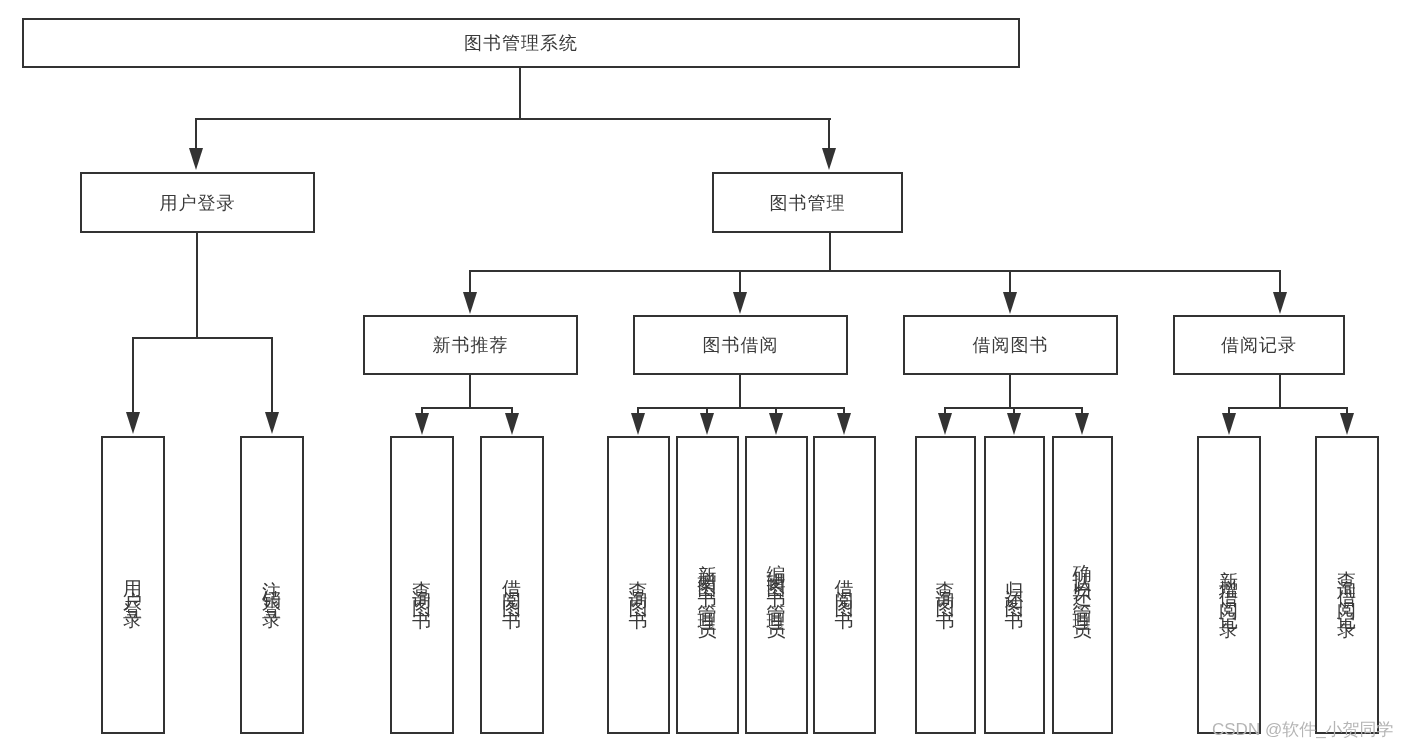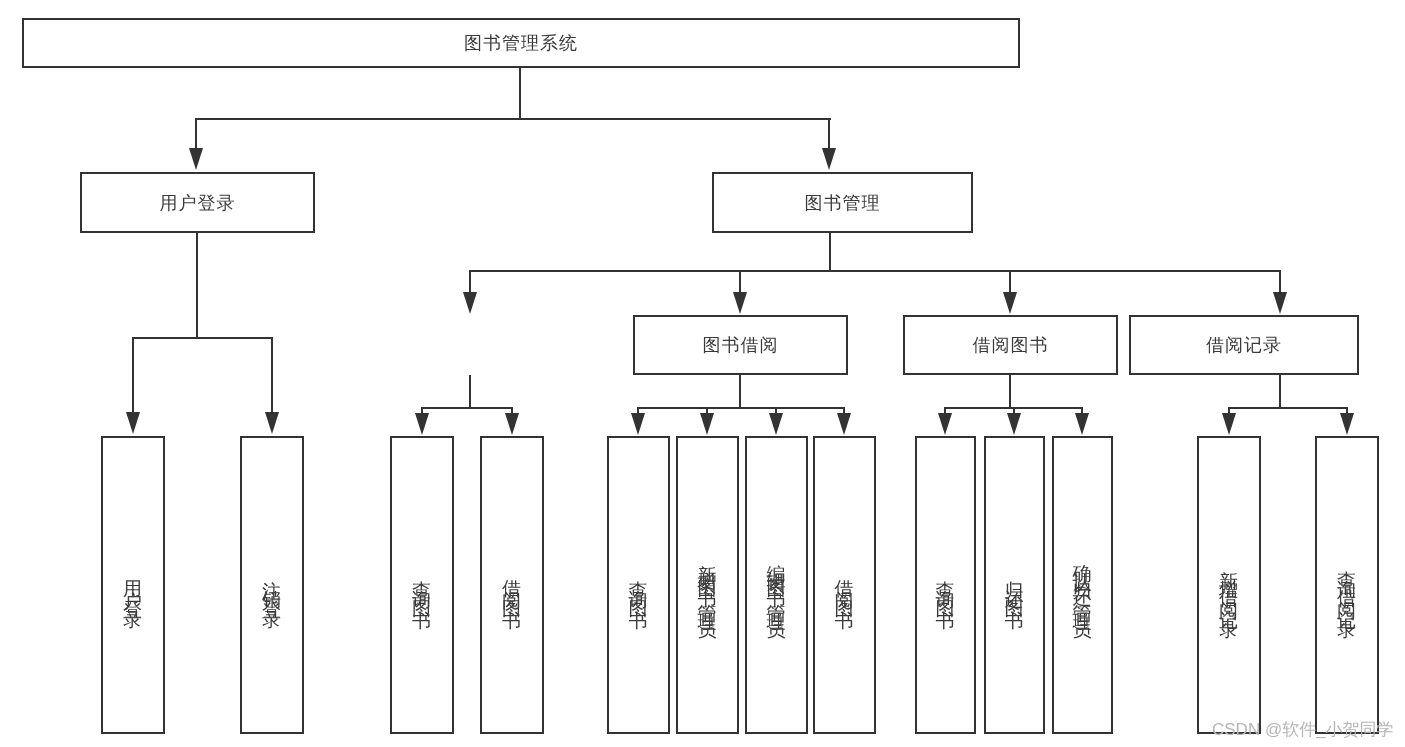--- a/index.html
+++ b/index.html
@@ -78,21 +78,21 @@
   <div class="vline" style="left:519px;top:68px;height:50px"></div>
   <div class="hline" style="left:196px;top:118px;width:635px"></div>
   <div class="vline" style="left:195px;top:118px;height:31px"></div>
   <div class="arrow" style="left:189px;top:148px"></div>
   <div class="vline" style="left:828px;top:118px;height:31px"></div>
   <div class="arrow" style="left:822px;top:148px"></div>
 
   <div class="box h" style="left:80px;top:172px;width:235px;height:61px">
     <span>用户登录</span>
   </div>
-  <div class="box h" style="left:712px;top:172px;width:261px;height:61px">
+  <div class="box h" style="left:712px;top:172px;width:191px;height:61px">
     <span>图书管理</span>
   </div>
 
   <div class="vline" style="left:196px;top:233px;height:104px"></div>
   <div class="hline" style="left:132px;top:337px;width:141px"></div>
   <div class="vline" style="left:132px;top:337px;height:75px"></div>
   <div class="arrow" style="left:126px;top:412px"></div>
   <div class="vline" style="left:271px;top:337px;height:75px"></div>
   <div class="arrow" style="left:265px;top:412px"></div>
 
@@ -100,27 +100,30 @@
   <div class="hline" style="left:469px;top:270px;width:812px"></div>
   <div class="vline" style="left:469px;top:270px;height:22px"></div>
   <div class="arrow" style="left:463px;top:292px"></div>
   <div class="vline" style="left:739px;top:270px;height:22px"></div>
   <div class="arrow" style="left:733px;top:292px"></div>
   <div class="vline" style="left:1009px;top:270px;height:22px"></div>
   <div class="arrow" style="left:1003px;top:292px"></div>
   <div class="vline" style="left:1279px;top:270px;height:22px"></div>
   <div class="arrow" style="left:1273px;top:292px"></div>
 
+  <div class="box h" style="left:363px;top:315px;width:215px;height:60px">
+    <span>新书推荐</span>
+  </div>
   <div class="box h" style="left:633px;top:315px;width:215px;height:60px">
     <span>图书借阅</span>
   </div>
   <div class="box h" style="left:903px;top:315px;width:215px;height:60px">
     <span>借阅图书</span>
   </div>
-  <div class="box h" style="left:1129px;top:315px;width:230px;height:60px">
+  <div class="box h" style="left:1173px;top:315px;width:172px;height:60px">
     <span>借阅记录</span>
   </div>
 
   <div class="vline" style="left:469px;top:375px;height:32px"></div>
   <div class="hline" style="left:421px;top:407px;width:92px"></div>
   <div class="vline" style="left:421px;top:407px;height:6px"></div>
   <div class="arrow" style="left:415px;top:413px"></div>
   <div class="vline" style="left:511px;top:407px;height:6px"></div>
   <div class="arrow" style="left:505px;top:413px"></div>
 

